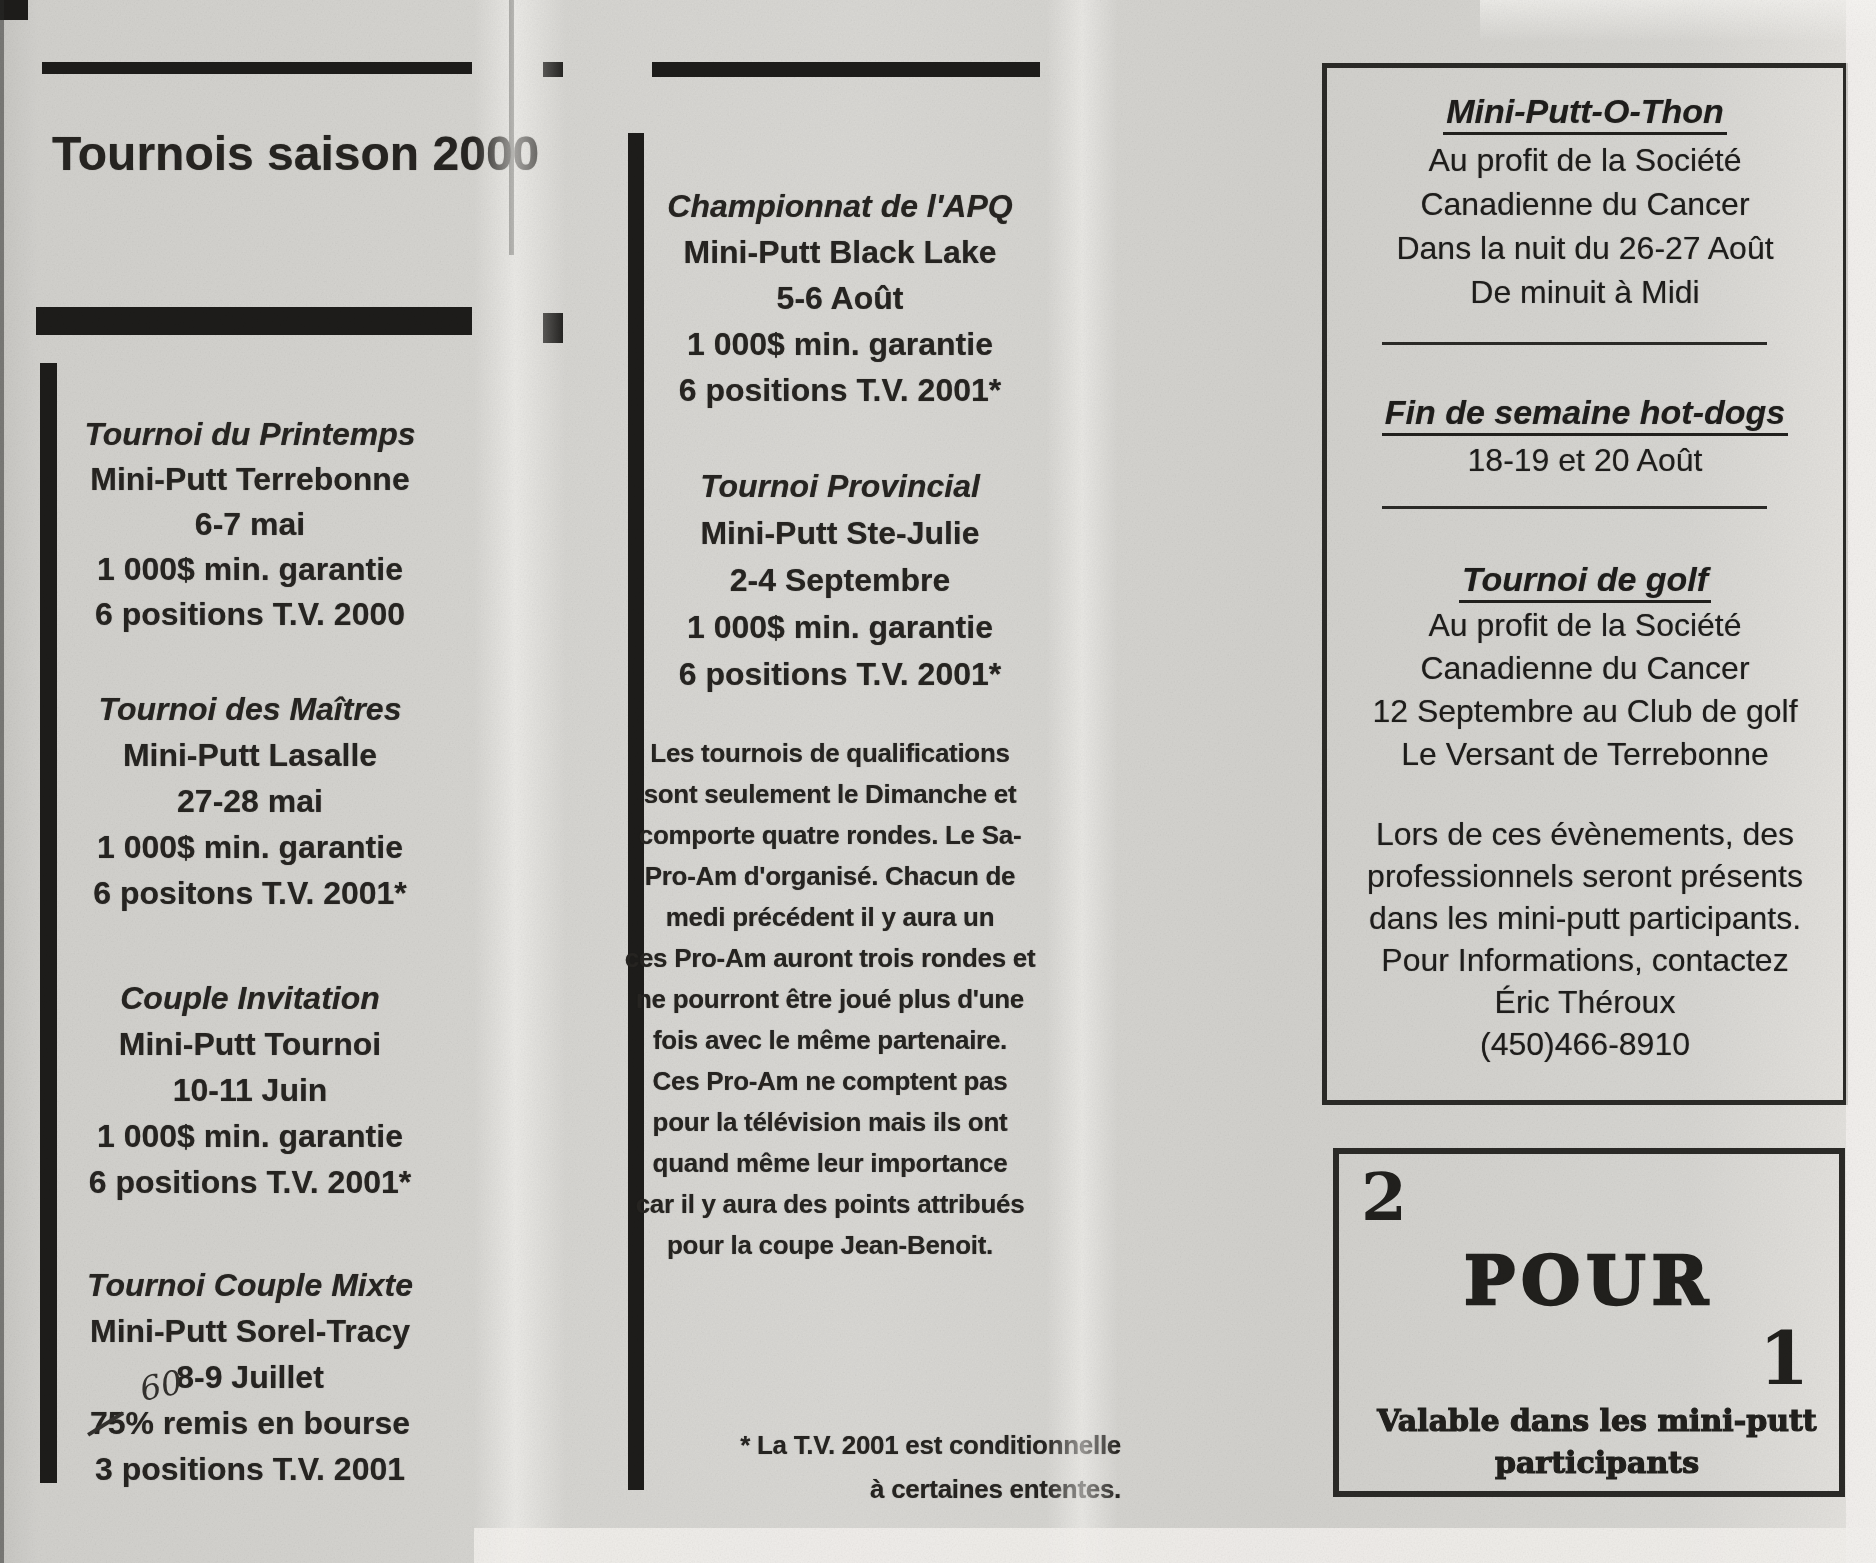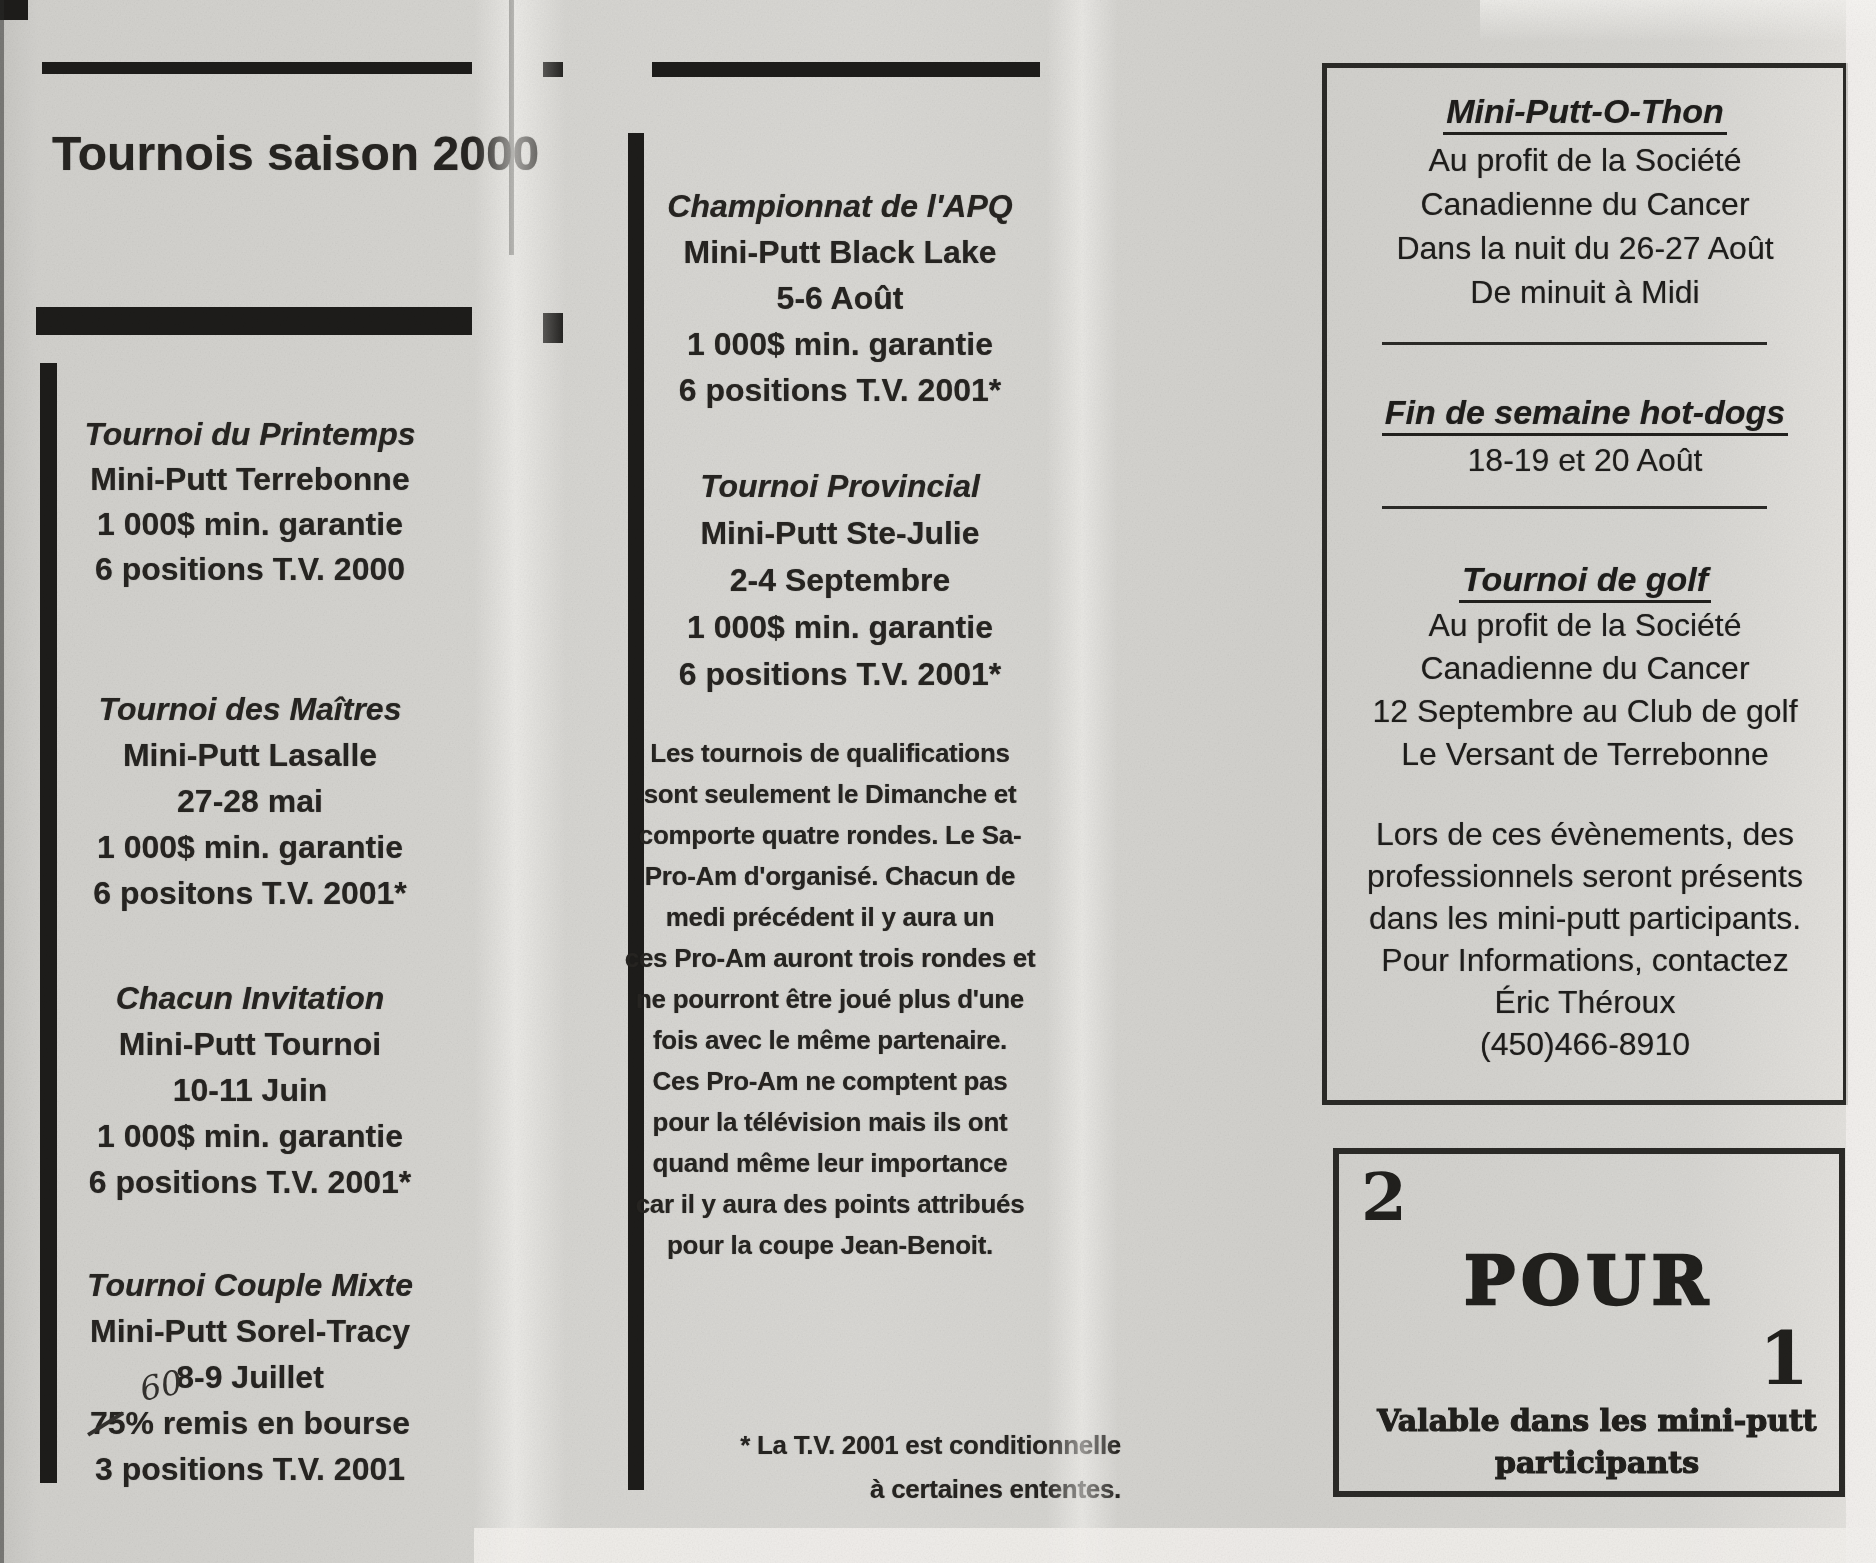--- a/index.html
+++ b/index.html
@@ -73,34 +73,35 @@
   <div class="bar" style="left:40px;top:363px;width:17px;height:1120px;"></div>
   <div class="bar" style="left:628px;top:133px;width:16px;height:1357px;"></div>
   <div class="bar" style="left:543px;top:313px;width:20px;height:30px;"></div>
   <div class="gutter-line"></div>
 
   <div class="sans page-title">Tournois saison 2000</div>
 
   <div class="entry entry-l sans" style="top:412px;line-height:45px;">
     <div class="head">Tournoi du Printemps</div>
     <div>Mini-Putt Terrebonne</div>
+    <div>6-7 mai</div>
     <div>1 000$ min. garantie</div>
     <div>6 positions T.V. 2000</div>
   </div>
 
   <div class="entry entry-l sans" style="top:686px;line-height:46px;">
     <div class="head">Tournoi des Maîtres</div>
     <div>Mini-Putt Lasalle</div>
     <div>27-28 mai</div>
     <div>1 000$ min. garantie</div>
     <div>6 positons T.V. 2001*</div>
   </div>
 
   <div class="entry entry-l sans" style="top:975px;line-height:46px;">
-    <div class="head">Chacun Invitation</div>
+    <div class="head">Couple Invitation</div>
     <div>Mini-Putt Tournoi</div>
     <div>10-11 Juin</div>
     <div>1 000$ min. garantie</div>
     <div>6 positions T.V. 2001*</div>
   </div>
 
   <div class="entry entry-l sans" style="top:1262px;line-height:46px;">
     <div class="head">Tournoi Couple Mixte</div>
     <div>Mini-Putt Sorel-Tracy</div>
     <div>8-9 Juillet</div>

